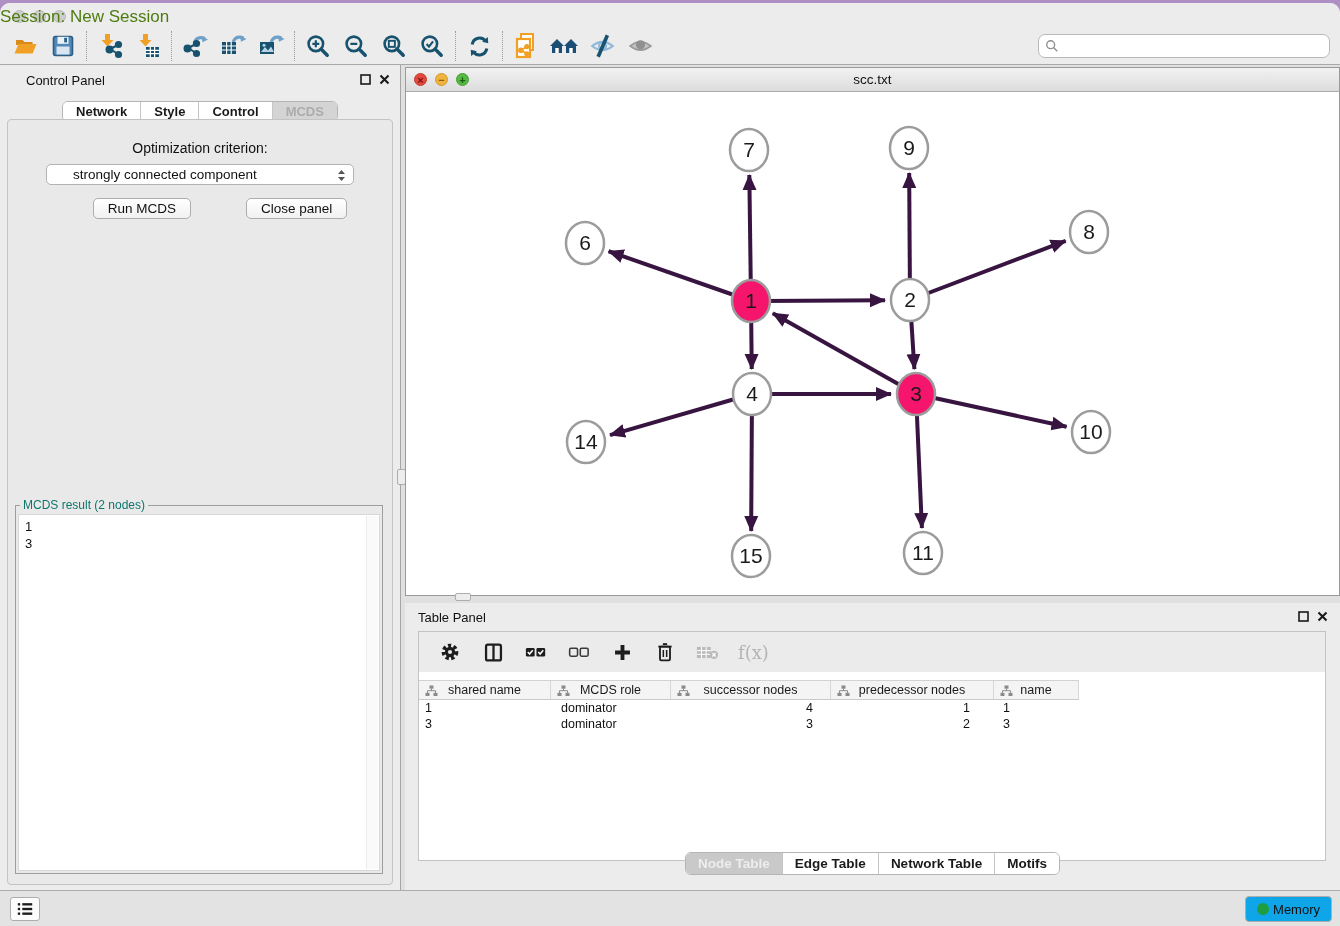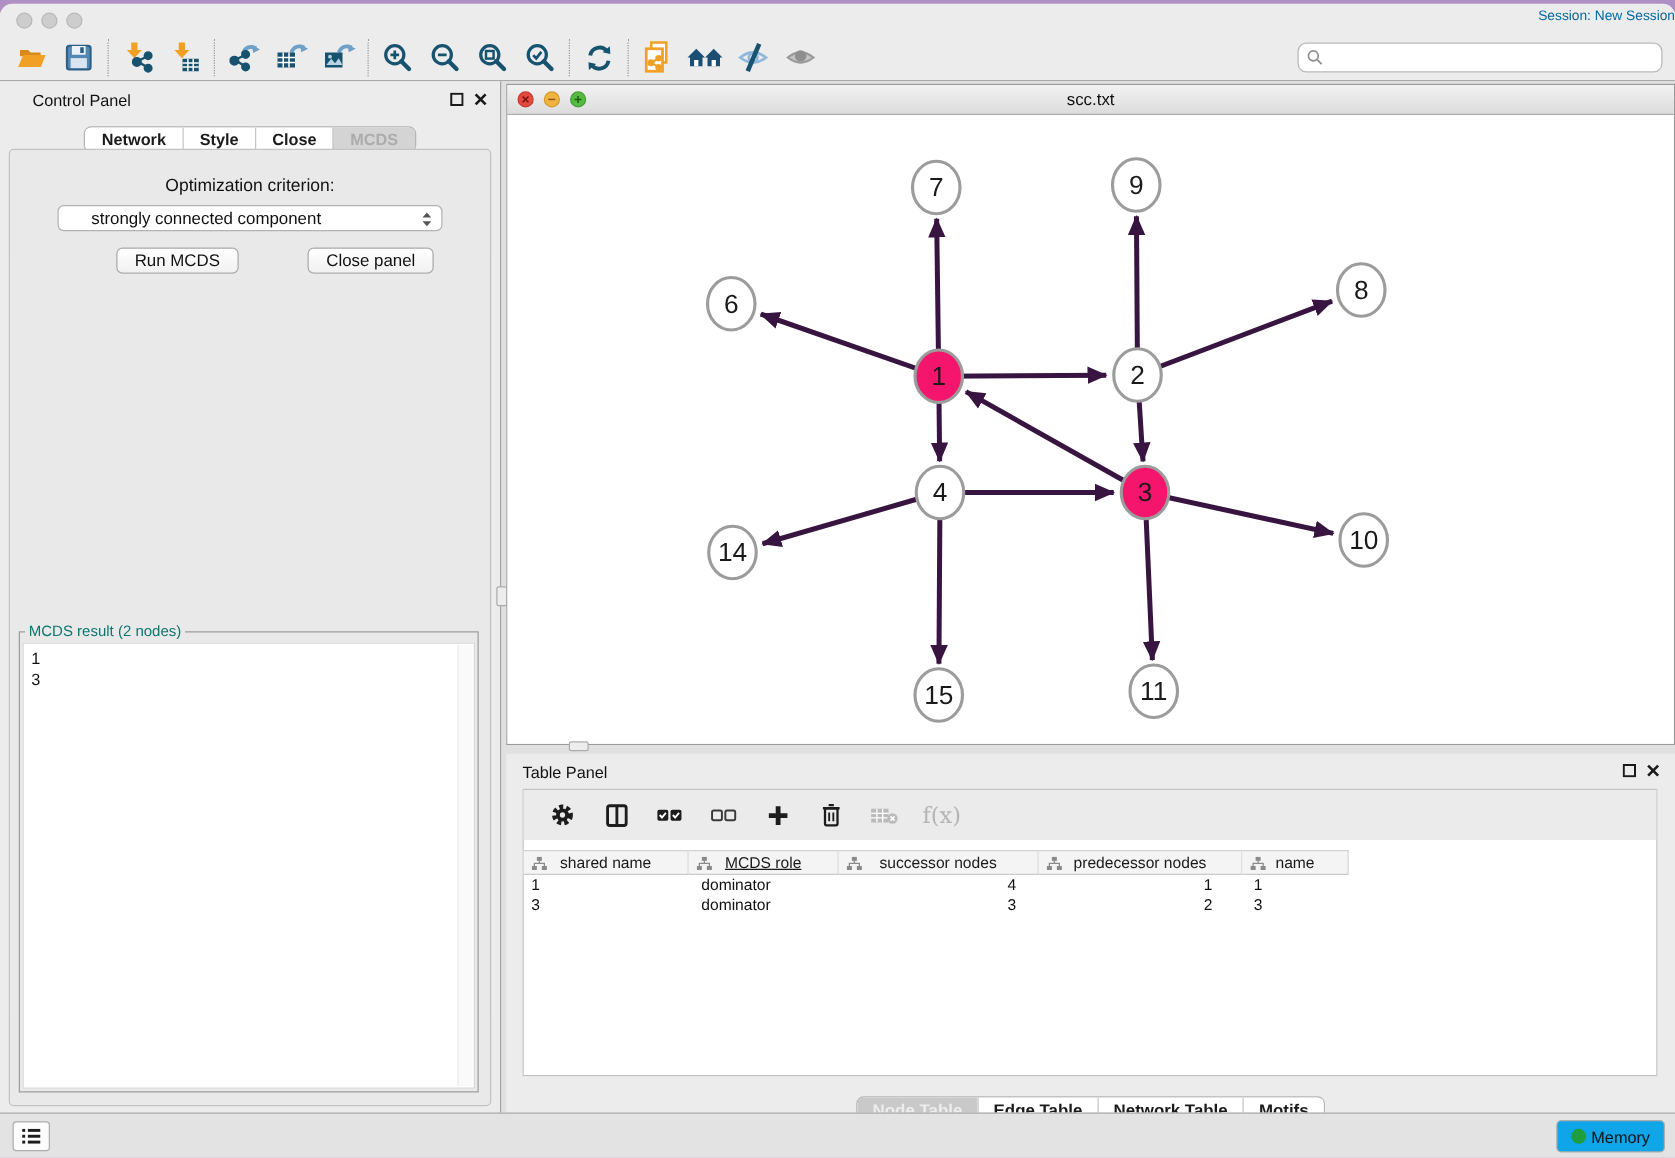--- a/index.html
+++ b/index.html
@@ -5,22 +5,22 @@
   * { margin:0; padding:0; box-sizing:border-box; }
   html,body { width:1340px; height:926px; }
   body { background:#AE90C4; font-family:"Liberation Sans", sans-serif; overflow:hidden; }
   #app { position:absolute; top:3px; left:0; width:1340px; height:923px;
          background:#ECECEC; border-radius:10px 10px 0 0; overflow:hidden; }
 
   
   .titlebar { position:absolute; top:0; left:0; right:0; height:25px; background:#ECECEC; }
   .tl-dot { position:absolute; top:7px; width:13px; height:13px; border-radius:50%;
             background:#CDCDCD; border:1px solid #B9B9B9; }
-  .title-text { position:absolute; top:4px; left:0; right:0; text-align:right;
-                font-size:11px; color:#0369a1; }
+  .title-text { position:absolute; top:4px; left:0; right:0; text-align:left;
+                font-size:17px; color:#4d7c0f; }
 
   
   .toolbar { position:absolute; top:25px; left:0; right:0; height:37px; background:#ECECEC;
              border-bottom:1px solid #A9A9A9; display:flex; align-items:center; }
   .tb-btn { width:38px; height:30px; display:flex; align-items:center; justify-content:center;
             background:none; border:none; cursor:default; flex:0 0 auto; }
   .tb-sep { width:1px; height:30px; border-left:1px dotted #9A9A9A; margin:0 4px; flex:0 0 auto; }
   .searchbox { position:absolute; right:10px; top:6px; width:292px; height:24px; background:#fff;
                border:1px solid #B9B9B9; border-radius:7px; display:flex; align-items:center; padding-left:6px; }
   .searchbox input { border:none; outline:none; flex:1; height:20px; font-size:13px; background:transparent; }
@@ -83,21 +83,21 @@
              background:none; border:none; }
   .fx { font-family:"DejaVu Serif", serif; font-size:18px; color:#B4B4B4; }
   .tp-header { position:absolute; top:48px; left:0; display:flex; }
   .tp-hcell { position:relative; height:20px; background:#F4F4F4; border-top:1px solid #D2D2D2;
               border-bottom:1px solid #CACACA; border-right:1px solid #D8D8D8; font-size:12.5px; color:#1A1A1A;
               display:flex; align-items:center; justify-content:center; }
   .tp-hcell svg { position:absolute; left:6px; top:4px; }
   .tp-rows { position:absolute; top:69px; left:0; right:0; }
   .tp-row { display:flex; height:16px; font-size:12.5px; color:#111; }
   .tp-cell { overflow:hidden; white-space:nowrap; }
-  .tp-tabs { position:absolute; left:0; right:0; top:274px; display:flex; justify-content:center; }
+  .tp-tabs { position:absolute; left:0; right:0; top:249px; display:flex; justify-content:center; }
   .tp-tabs .tab { padding:3px 12px; font-size:13.5px; }
   .tp-tabs .tab.sel { background:#C9C9C9; color:#EDEDED; }
 
   
   .statusbar { position:absolute; left:0; right:0; bottom:0; height:36px; background:#E3E3E3;
                border-top:1px solid #ACACAC; }
   .sb-left-btn { position:absolute; left:10px; top:6px; width:30px; height:24px; background:#FCFCFC;
                  border:1px solid #ADADAD; border-radius:3px; display:flex; align-items:center; justify-content:center; }
   .memory-btn { position:absolute; right:8px; top:5px; height:25px; padding:12px 11px; background:#0ea5e9;
                 border:1px solid #ADADAD; border-radius:4px; display:flex; align-items:center; gap:4px;
@@ -289,21 +289,21 @@
           <rect x="1" y="1" width="9" height="9" fill="none" stroke="#1A1A1A" stroke-width="1.6"></rect>
           </svg>
         <svg width="11" height="11" viewBox="0 0 11 11">
           <path d="M1.5 1.5 L9.5 9.5 M9.5 1.5 L1.5 9.5" stroke="#1A1A1A" stroke-width="2.1"></path>
           </svg>
       </div>
       <div class="cp-tabs">
         <div class="seg" id="cp-tabs-seg">
             <div class="tab">Network</div>
             <div class="tab">Style</div>
-            <div class="tab">Close</div>
+            <div class="tab">Control</div>
             <div class="tab sel">MCDS</div>
           </div>
       </div>
       <div class="cp-pane">
         <div class="opt-label">Optimization criterion:</div>
         <div class="opt-select">
           <span>strongly connected component</span>
           <span class="chev">
             <svg width="11" height="15" viewBox="0 0 11 15">
               <path d="M2 6 L5.5 2 L9 6 Z" fill="#555"></path>
@@ -482,21 +482,21 @@
               <svg width="13" height="12" viewBox="0 0 13 12">
                 <g fill="#8A8A8A">
                   <rect x="4.5" y="0.5" width="4" height="3.2"></rect>
                   <rect x="0.5" y="7.8" width="4" height="3.2"></rect>
                   <rect x="8.5" y="7.8" width="4" height="3.2"></rect>
                 </g>
                 <path d="M6.5 3.7 v2 M2.5 7.8 V5.7 h8 v2.1" stroke="#8A8A8A" stroke-width="1" fill="none"></path>
               </svg>
               <span>shared name</span>
             </div>
-            <div class="tp-hcell" style="width: 120px; text-decoration: underline;">
+            <div class="tp-hcell" style="width: 120px;">
               <svg width="13" height="12" viewBox="0 0 13 12">
                 <g fill="#8A8A8A">
                   <rect x="4.5" y="0.5" width="4" height="3.2"></rect>
                   <rect x="0.5" y="7.8" width="4" height="3.2"></rect>
                   <rect x="8.5" y="7.8" width="4" height="3.2"></rect>
                 </g>
                 <path d="M6.5 3.7 v2 M2.5 7.8 V5.7 h8 v2.1" stroke="#8A8A8A" stroke-width="1" fill="none"></path>
               </svg>
               <span>MCDS role</span>
             </div>

